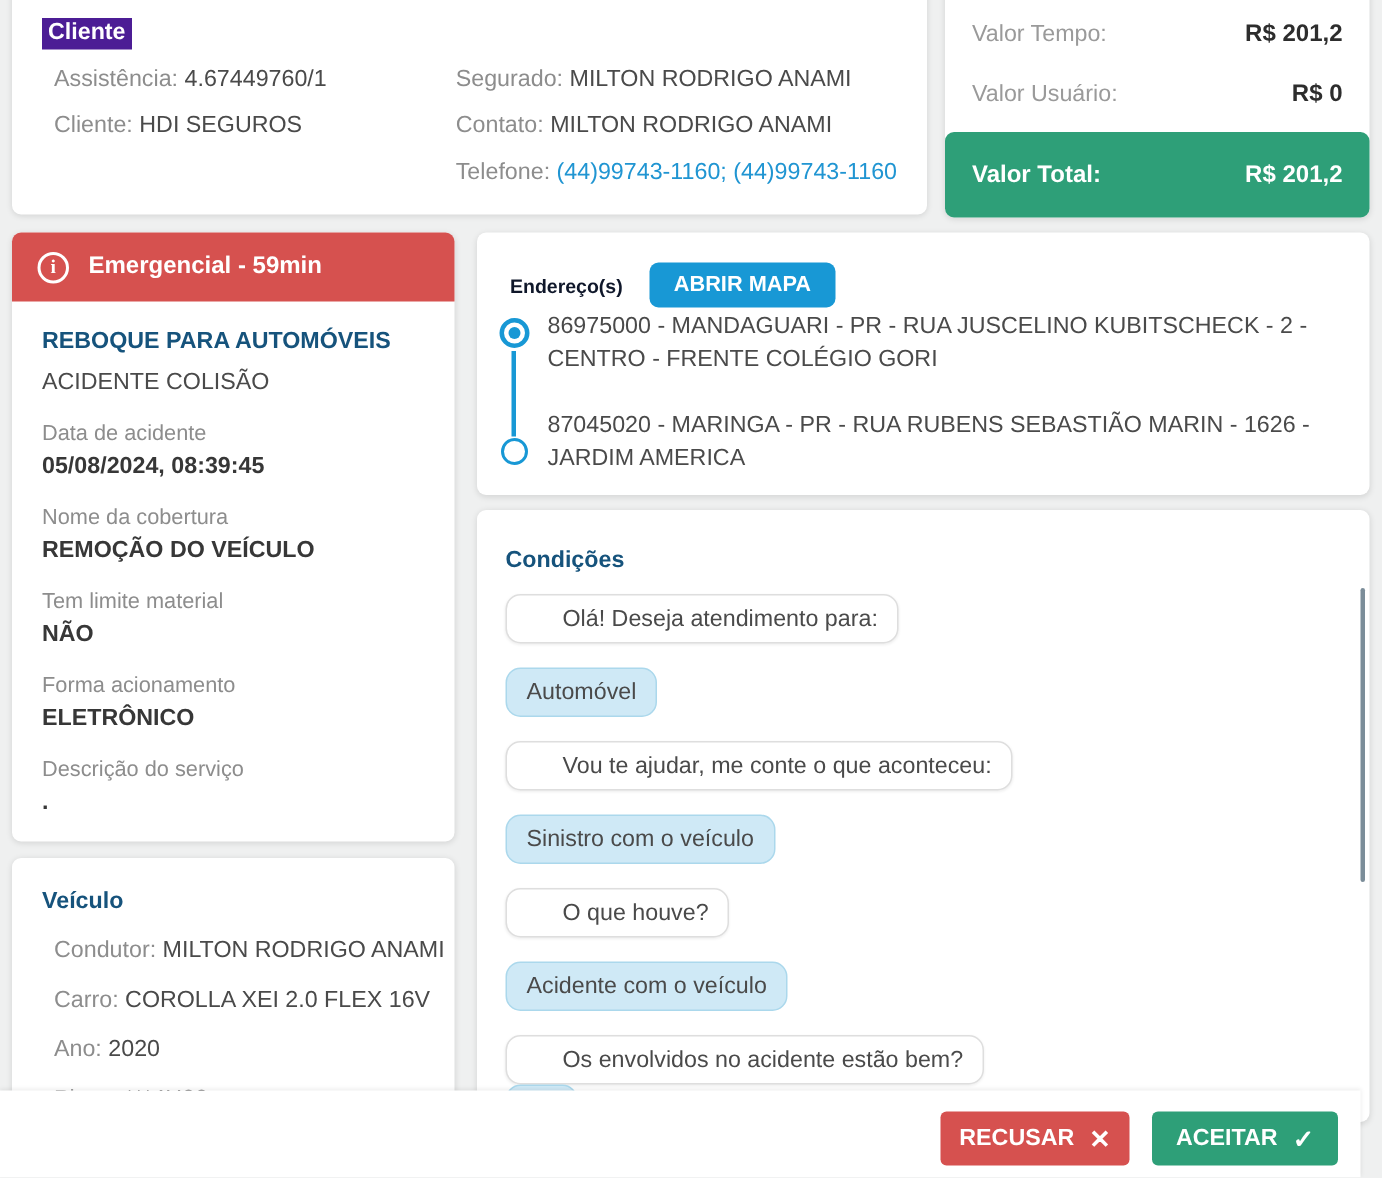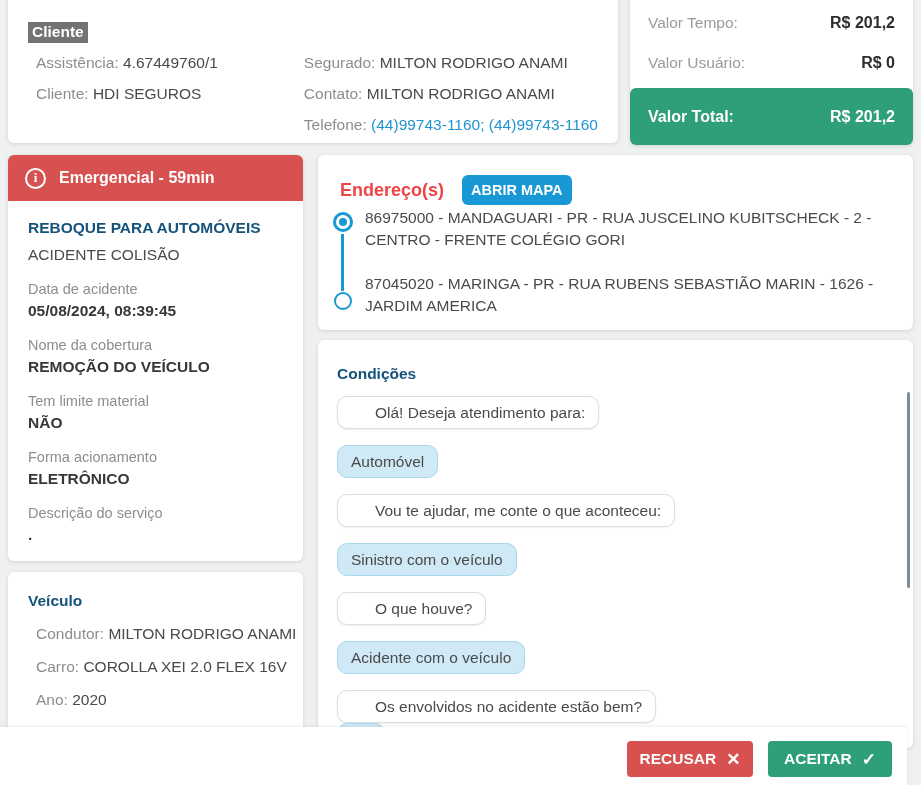--- a/index.html
+++ b/index.html
@@ -12,23 +12,23 @@
   }
   .card {
     position:absolute;
     background:#fff;
     border-radius:6px;
     box-shadow:0 1px 4px rgba(0,0,0,.12);
   }
   
   .client-card { left:8px; top:-10px; width:610px; height:153px; padding:22px 20px 0 20px; }
   .client-title {
-    display:inline-block; margin-top:10px;
+    display:inline-block; margin-top:0;
     font-size:15.5px; font-weight:bold; color:#fff;
-    background:#737373; padding:1px 4px 2px 4px;
+    background:#4c1d95; padding:1px 4px 2px 4px;
   }
   .client-cols { display:flex; margin-top:10px; }
   .client-col { display:flex; flex-direction:column; gap:11px; }
   .client-col.c1 { width:268px; }
   .field { font-size:15.5px; line-height:20px; white-space:nowrap; }
   .field .lbl { color:#8d8d8d;margin-left:8px; }
   .field .val { color:#4a4a4a; }
   .field .val.link { color:#2095d2; }
   
   .values-card { left:630px; top:-10px; width:283px; height:155px; }
@@ -59,25 +59,25 @@
   .svc-type { font-size:15.5px; color:#4a4a4a; margin-top:6px; line-height:21px; }
   .d-lbl { font-size:14.5px; color:#8d8d8d; margin-top:15px; line-height:19px; }
   .d-val { font-size:15.5px; font-weight:bold; color:#373737; margin-top:2px; line-height:20px; }
   
   .vehicle-card { left:8px; top:572px; width:295px; height:176px; padding:20px 20px 0 20px; }
   .vehicle-title { font-size:15.5px; font-weight:bold; color:#16537c; }
   .vehicle-fields { display:flex; flex-direction:column; gap:13px; margin-top:14px; }
   
   .addresses-card { left:318px; top:155px; width:595px; height:175px; }
   .addr-header { position:absolute; left:22px; top:20px; display:flex; align-items:center; gap:18px; }
-  .addr-title { font-size:18px; font-weight:bold; color:#ef4444; }
+  .addr-title { font-size:13px; font-weight:bold; color:#0f172a; }
   .map-btn {
     background:#1898d5; color:#fff; border:none; border-radius:6px;
     font-family:inherit; font-size:14.5px; font-weight:bold;
-    height:30px; padding:0 9px; cursor:pointer;
+    height:30px; padding:0 16px; cursor:pointer;
   }
   .timeline { position:absolute; left:0; top:0; }
   .tl-circle { position:absolute; border-radius:50%; background:#fff; }
   .tl-c1 { left:15px; top:57px; width:20px; height:20px; border:3px solid #1898d5; }
   .tl-dot { position:absolute; left:3px; top:3px; width:8px; height:8px; border-radius:50%; background:#1898d5; }
   .tl-line { position:absolute; left:23px; top:79px; width:3px; height:57px; background:#1898d5; }
   .tl-c2 { left:16px; top:137px; width:18px; height:18px; border:2.5px solid #1898d5; }
   .addr-text { position:absolute; left:47px; width:525px; font-size:15.5px; color:#4a4a4a; line-height:22px; }
   .addr-1 { top:52px; } .addr-2 { top:118px; }
   

